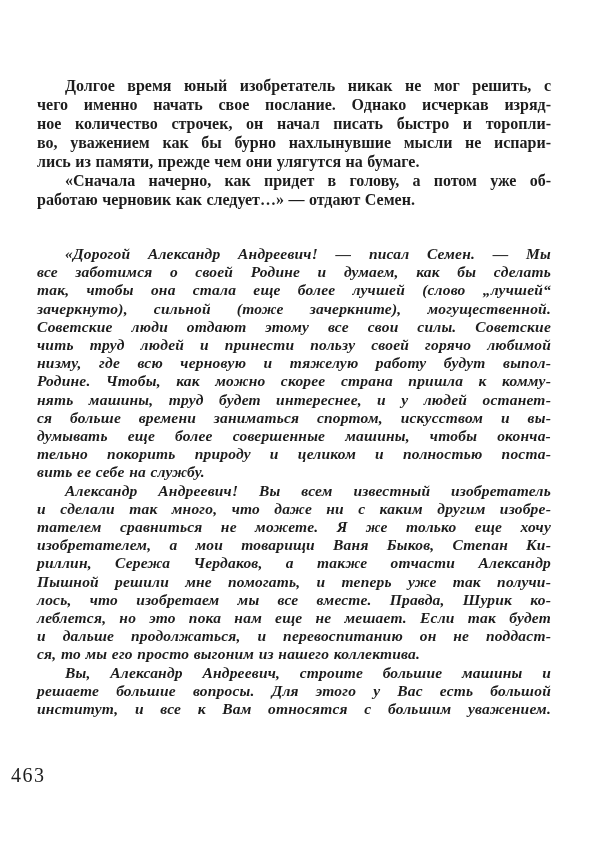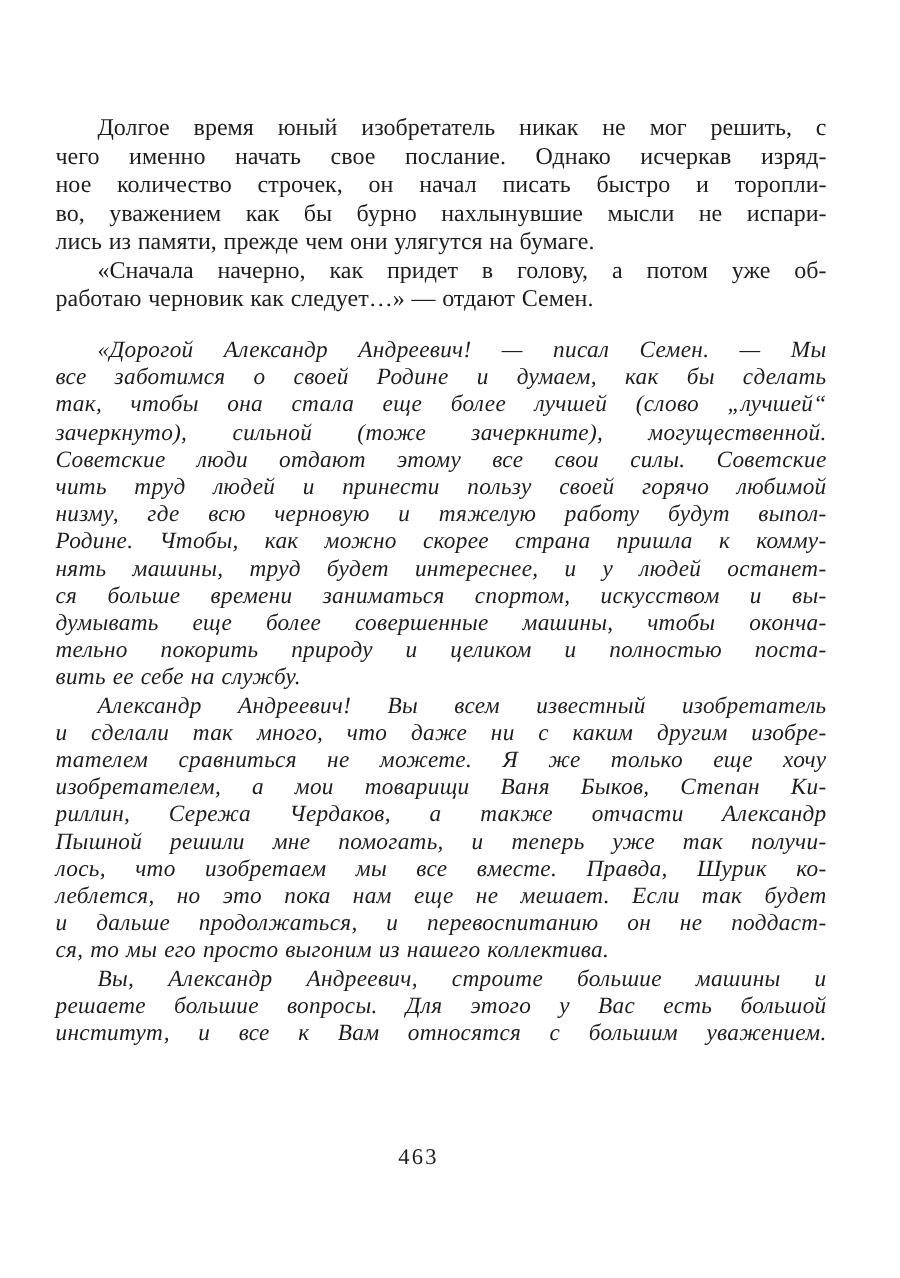--- a/index.html
+++ b/index.html
@@ -12,48 +12,49 @@
     position: relative;
     width: 600px; height: 852px;
     background: var(--page-bg, #ffffff);
     color: var(--text-color, #1c1c1c);
     overflow: hidden;
   }
   .text-block {
     position: absolute;
     left: 37px; top: 76px;
     width: 514px;
+    font-weight: bold;
   }
   .section-narration {
     font-size: 16px;
     line-height: 19px;
   }
   .section-letter {
-    margin-top: 16px;
+    margin-top: 36px;
     font-style: italic;
     font-size: 15.5px;
     line-height: 18.2px;
     letter-spacing: 0.2px;
   }
   .para { margin: 0; padding: 0; }
   .line {
     text-align: justify;
     text-align-last: justify;
     -moz-text-align-last: justify;
     white-space: normal;
     word-spacing: 0.5px;
   }
   .line.first { text-indent: 28px; }
   .line.lastleft { text-align-last: left; -moz-text-align-last: left; }
   .folio {
     position: absolute;
-    left: 22px; top: 764px;
+    left: 11px; top: 764px;
     width: 514px;
-    text-align: center;
-    font-size: 15px;
+    text-align: left;
+    font-size: 20px;
     letter-spacing: 1.5px;
     color: var(--text-color, #1c1c1c);
   }
 </style>
 </head>
 <body>
 
 <div class="page" style="--page-bg: #ffffff; --text-color: #1d1d1d;">
   <div class="text-block">
     <section class="section-narration">

